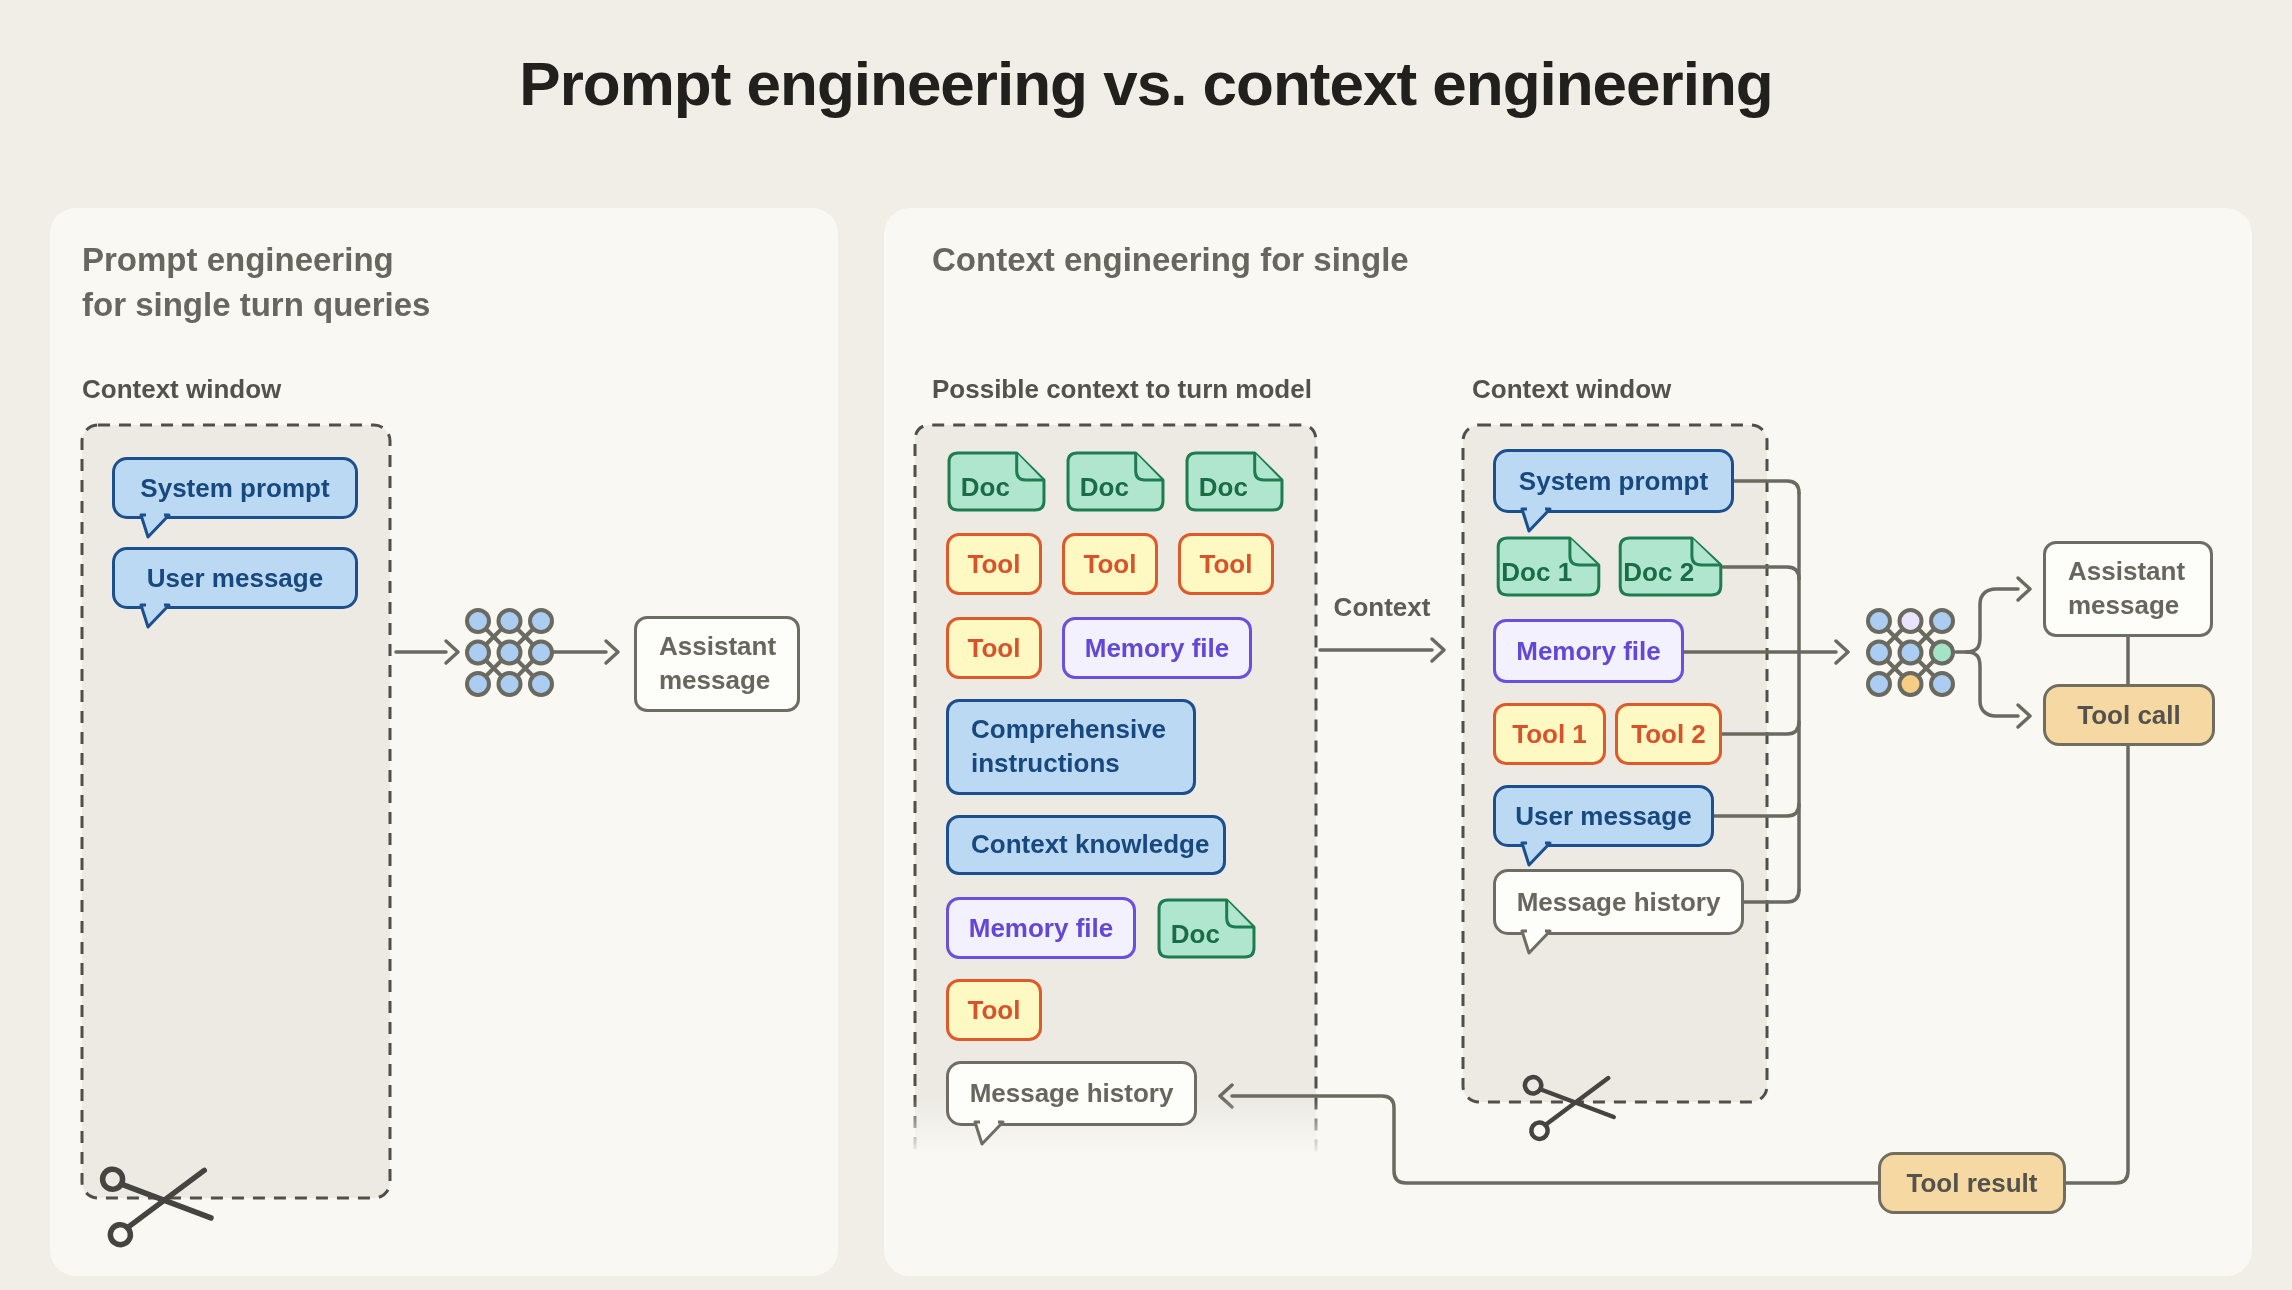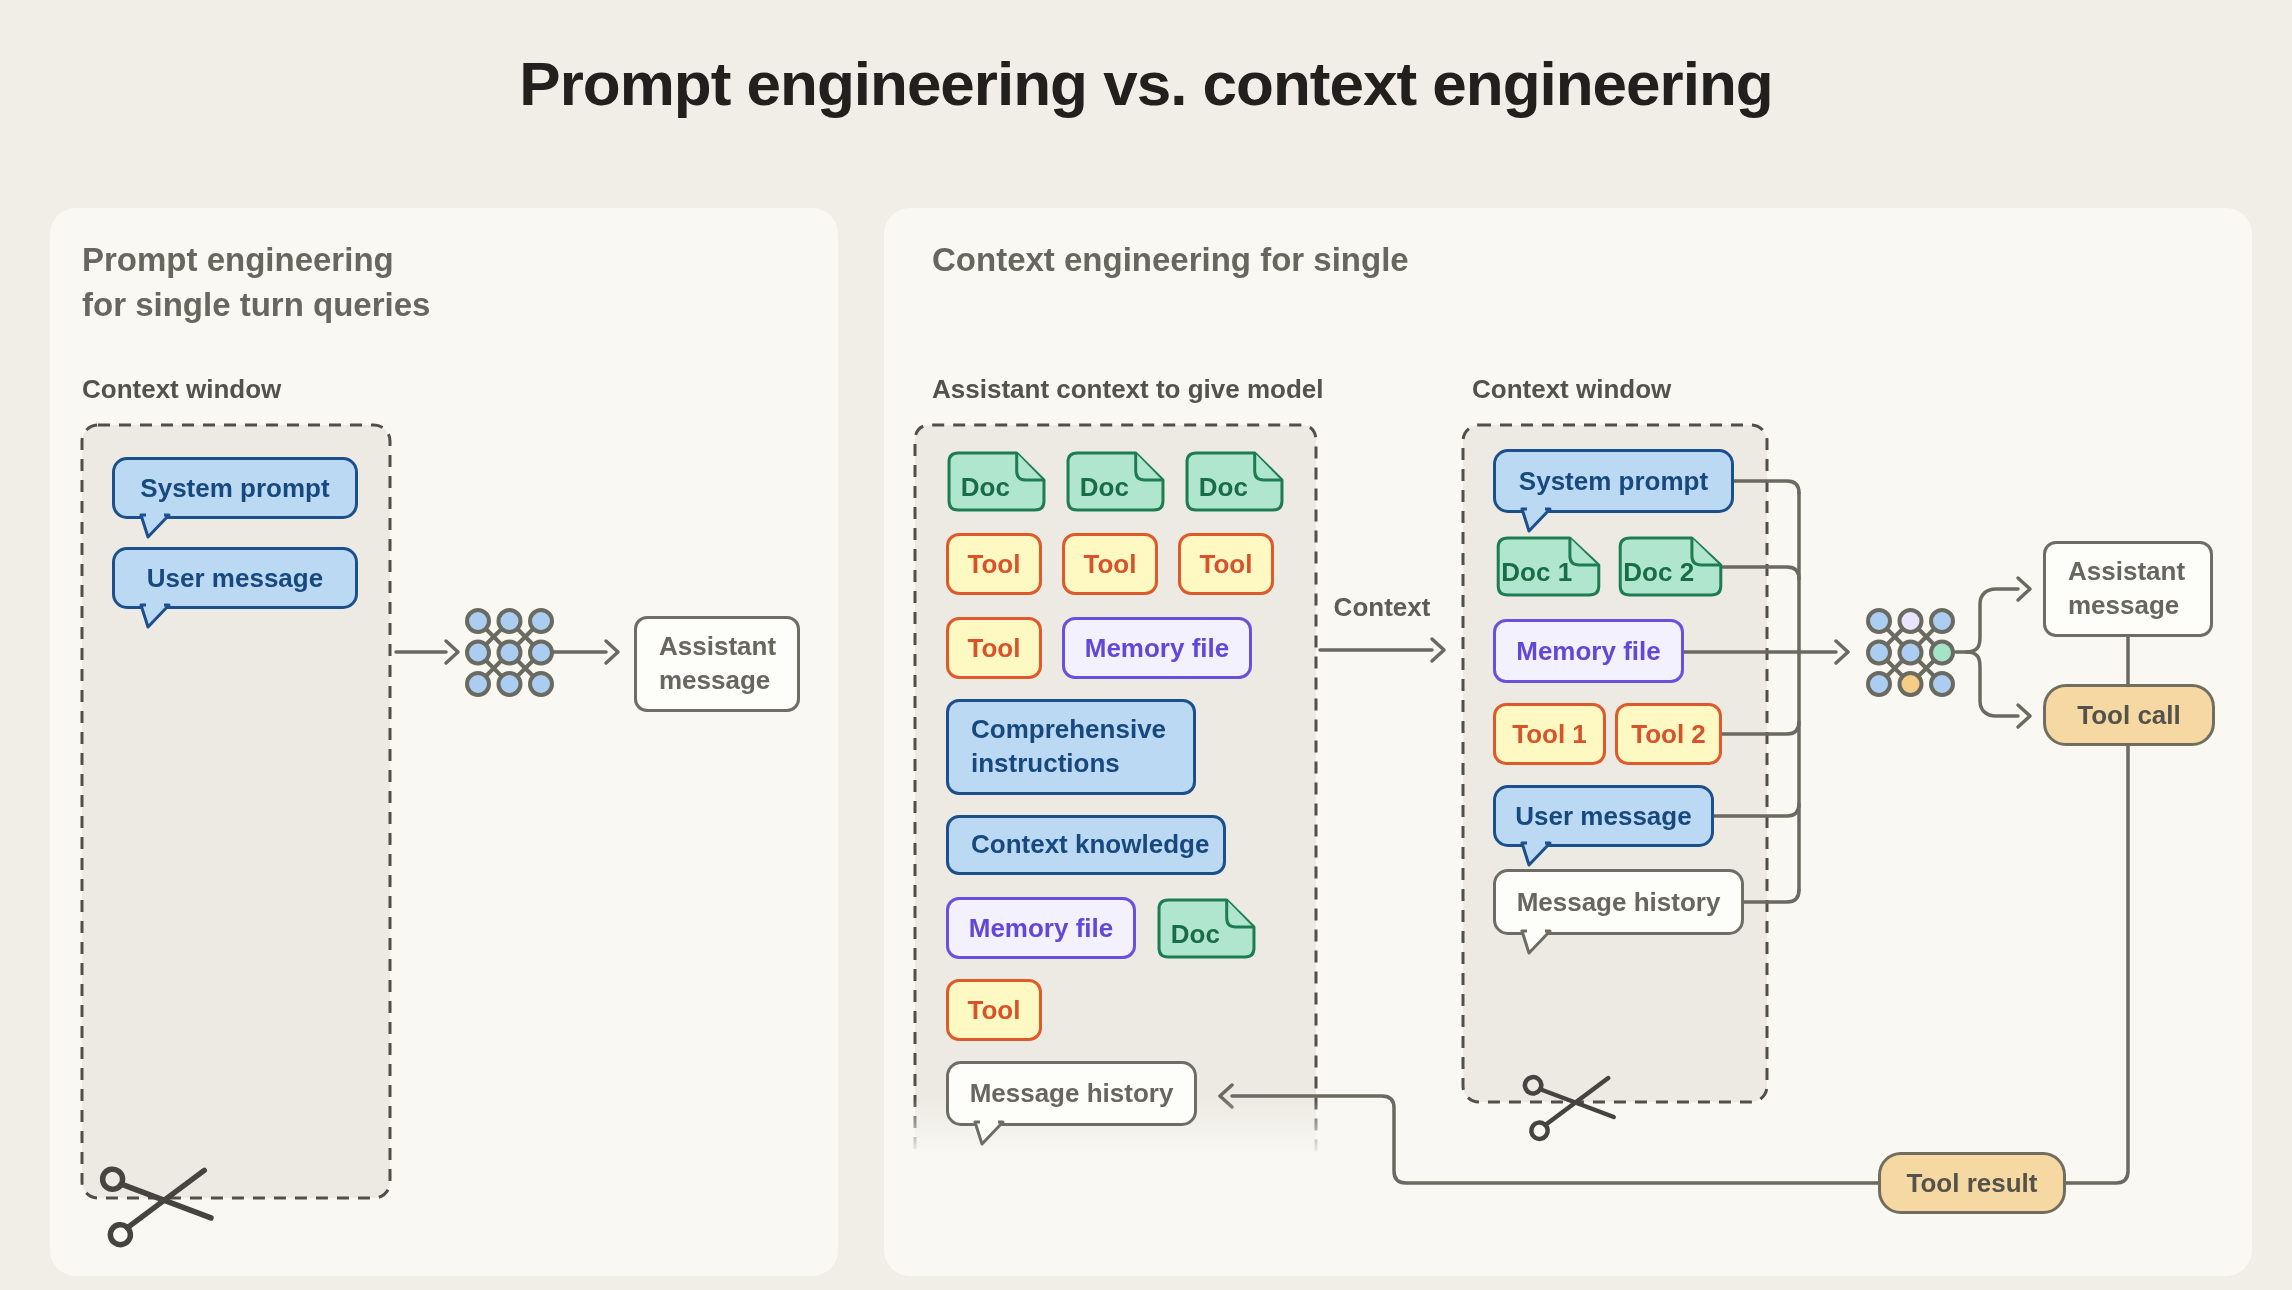--- a/index.html
+++ b/index.html
@@ -17,21 +17,21 @@
   .fade{position:absolute;left:898px;top:1098px;width:438px;height:80px;z-index:2;
     background:linear-gradient(to bottom,rgba(249,248,243,0) 0%,#F9F8F3 72%);}
   .node{position:absolute;box-sizing:border-box;display:flex;align-items:center;
     justify-content:center;font-weight:bold;font-size:26px;border-radius:13px;
     border:3px solid transparent;z-index:3;}
   .node.left-text{justify-content:flex-start;text-align:left;padding-left:22px;line-height:1.3;}
   .blueBox{background:#BCD9F3;border-color:#1C4F8D;color:#17497F;}
   .orangeBox{background:#fef9c3;border-color:#DF5A2B;color:#D8532A;}
   .purpleBox{background:#F3F1FD;border-color:#6A50DD;color:#6247D8;}
   .whiteBox{background:#FDFDFA;border-color:#6E6D65;color:#67665F;}
-  .tanBox{background:#F6D9A2;border-color:#716E60;color:#54524C;border-radius:23px;}
+  .tanBox{background:#F6D9A2;border-color:#716E60;color:#54524C;border-radius:16px;}
   .bubble{border-radius:15px;}
   .tail{position:absolute;left:22px;bottom:-23px;width:40px;height:28px;overflow:visible;}
   .tail polygon{stroke-width:3;stroke-linejoin:round;}
   .blueBox .tail polygon{fill:#BCD9F3;stroke:#1C4F8D;}
   .blueBox .tail rect{fill:#BCD9F3;}
   .whiteBox .tail polygon{fill:#FDFDFA;stroke:#6E6D65;}
   .whiteBox .tail rect{fill:#FDFDFA;}
   .doc{position:absolute;z-index:3;}
   .doc svg{position:absolute;left:0;top:0;width:100%;height:100%;overflow:visible;}
   .doc .doc-body{fill:#B1E6CE;stroke:#1E7C51;stroke-width:3;stroke-linejoin:round;}
@@ -155,21 +155,21 @@
     <svg class="tail" viewBox="0 0 40 28">
         <polygon points="4,4 32,4 11,26"></polygon>
         <rect x="9" y="0" width="18" height="6"></rect>
       </svg>
   </div>
   <div class="node whiteBox left-text" style="left:634px;top:616px;width:166px;height:96px;">
     <span>Assistant message</span>
   </div>
 
   <div class="panel-title" style="left:932px;top:238px;">Context engineering for single</div>
-  <div class="small-label" style="left:932px;top:374px;">Assistant context to give model</div>
+  <div class="small-label" style="left:932px;top:374px;">Possible context to turn model</div>
   <div class="small-label" style="left:1472px;top:374px;">Context window</div>
   <div class="small-label" style="left:1318px;top:592px;width:128px;text-align:center;color:#5D5C56;">Context</div>
 
   <div class="doc" style="left:946px;top:450px;width:101px;height:63px;">
     <svg viewBox="0 0 100 63" preserveAspectRatio="none">
         <path class="doc-body" vector-effect="non-scaling-stroke" d="M12,3 H70 L97,30 V51 Q97,60 88,60 H12 Q3,60 3,51 V12 Q3,3 12,3 Z"></path>
         <path class="doc-fold" vector-effect="non-scaling-stroke" d="M70,3 V21 Q70,30 79,30 H96"></path>
       </svg>
     <span>Doc</span>
   </div>

